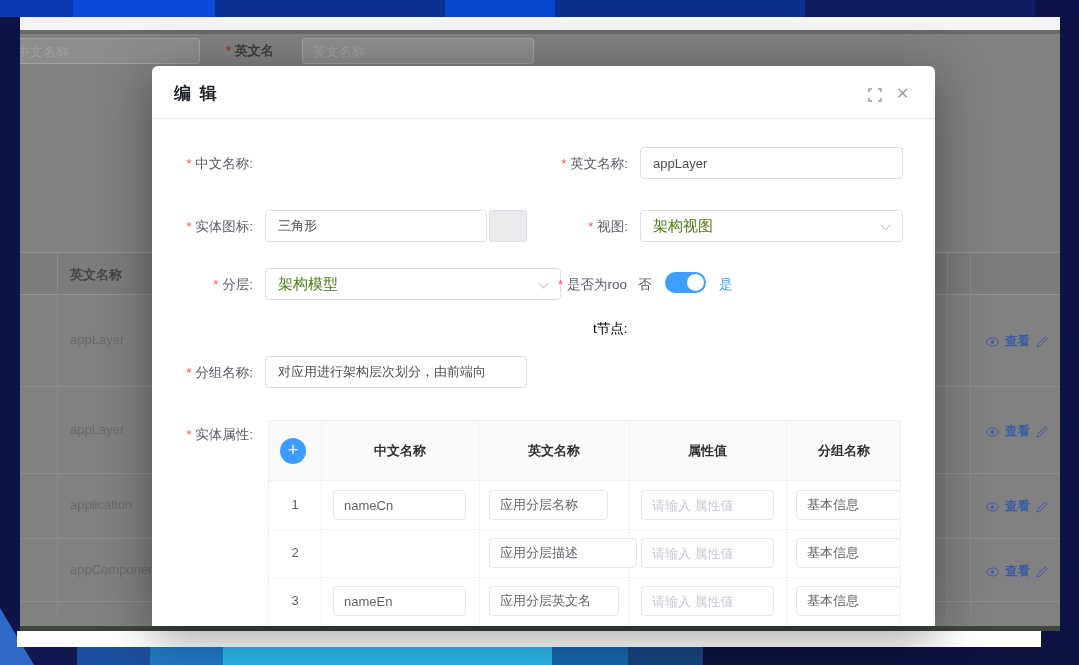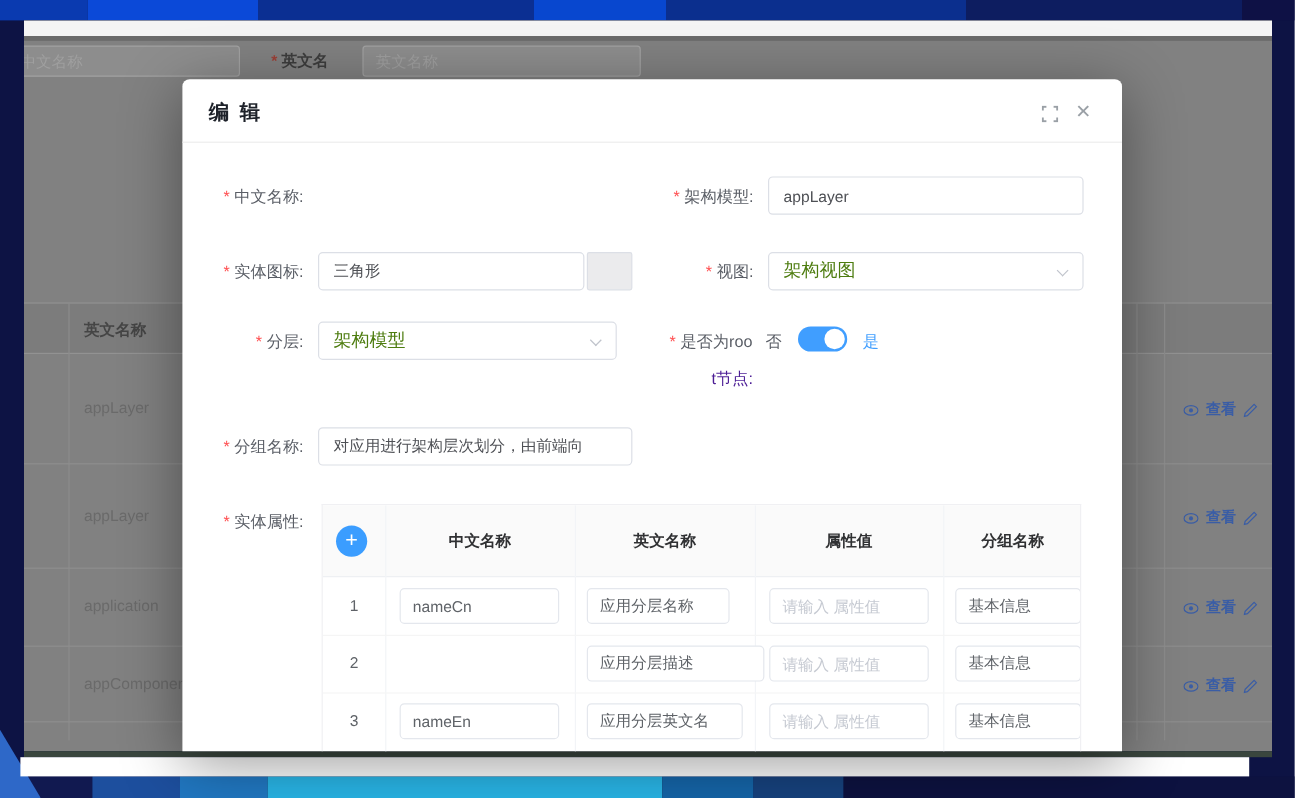--- a/index.html
+++ b/index.html
@@ -50,21 +50,21 @@
          color:#4e5055; padding:0 12px; outline:none; background:#fff;
          font-family:"Liberation Sans","DejaVu Sans",sans-serif; }
   .inp::placeholder { color:#c3c7cf; }
   .sel { position:absolute; height:32px; border:1px solid #dcdfe6; border-radius:4px; background:#fff;
          font-size:15px; color:#4d7c0f; padding:0 12px; line-height:30px; cursor:pointer; }
   .chev { position:absolute; right:12px; top:11px; width:8px; height:8px; }
   .chev::before { content:""; position:absolute; left:0; top:0; width:6px; height:6px;
                   border-right:1.5px solid #c0c4cc; border-bottom:1.5px solid #c0c4cc; transform:rotate(45deg); }
   #icon-picker { position:absolute; left:337px; top:144px; width:38px; height:32px; background:#ebebed;
                  border:1px solid #dcdfe6; border-radius:2px; cursor:pointer; }
-  #root-line2 { position:absolute; left:441px; top:241px; font-size:13.5px; color:#4c1d95; }
+  #root-line2 { position:absolute; left:441px; top:254px; font-size:13.5px; color:#000000; }
   #root-off { position:absolute; left:486px; top:210px; font-size:13.5px; color:#5a5e66; }
   #root-on  { position:absolute; left:567px; top:210px; font-size:13.5px; color:#409eff; }
   #root-toggle { position:absolute; left:513px; top:206px; width:41px; height:21px; background:#409eff;
                  border-radius:11px; cursor:pointer; }
   #root-toggle .knob { position:absolute; right:2px; top:2px; width:17px; height:17px; background:#fff; border-radius:50%; }
 
   
   #attr-table { position:absolute; left:116px; top:354px; width:633px; height:206px;
                 border:1px solid #f0f0f3; border-bottom:none; overflow:hidden; }
   #attr-head { position:absolute; left:0; top:0; width:100%; height:60px; background:#fafafa; border-bottom:1px solid #eef0f3; }
@@ -160,34 +160,34 @@
 
   <div id="modal">
     <div id="modal-title">编 辑</div>
     <svg id="fs-icon" viewBox="0 0 14 14">
       <path d="M1 4V1h3M10 1h3v3M13 10v3h-3M4 13H1v-3" fill="none" stroke="currentColor" stroke-width="1.6"></path>
     </svg>
     <span id="close-icon">✕</span>
     <div id="modal-divider"></div>
 
     <span class="lbl" style="left:0;top:89px">中文名称:</span>
-    <span class="lbl" style="left:375px;top:89px">架构模型:</span>
+    <span class="lbl" style="left:375px;top:89px">英文名称:</span>
     <input class="inp" style="left: 488px; top: 81px; width: 263px;" value="appLayer">
 
     <span class="lbl" style="left:0;top:152px">实体图标:</span>
     <input class="inp" style="left: 113px; top: 144px; width: 222px;" value="三角形">
     <div id="icon-picker"></div>
     <span class="lbl" style="left:375px;top:152px">视图:</span>
     <div class="sel" style="left:488px;top:144px;width:263px">
       <span>架构视图</span>
       <span class="chev"></span>
     </div>
 
     <span class="lbl" style="left:0;top:210px">分层:</span>
-    <div class="sel" style="left:113px;top:202px;width:249px">
+    <div class="sel" style="left:113px;top:202px;width:296px">
       <span>架构模型</span>
       <span class="chev"></span>
     </div>
     <span class="lbl" style="left:375px;top:210px;width:100px">是否为roo</span>
     <span id="root-line2">t节点:</span>
     <span id="root-off">否</span>
     <div id="root-toggle">
       <span class="knob"></span>
     </div>
     <span id="root-on">是</span>

